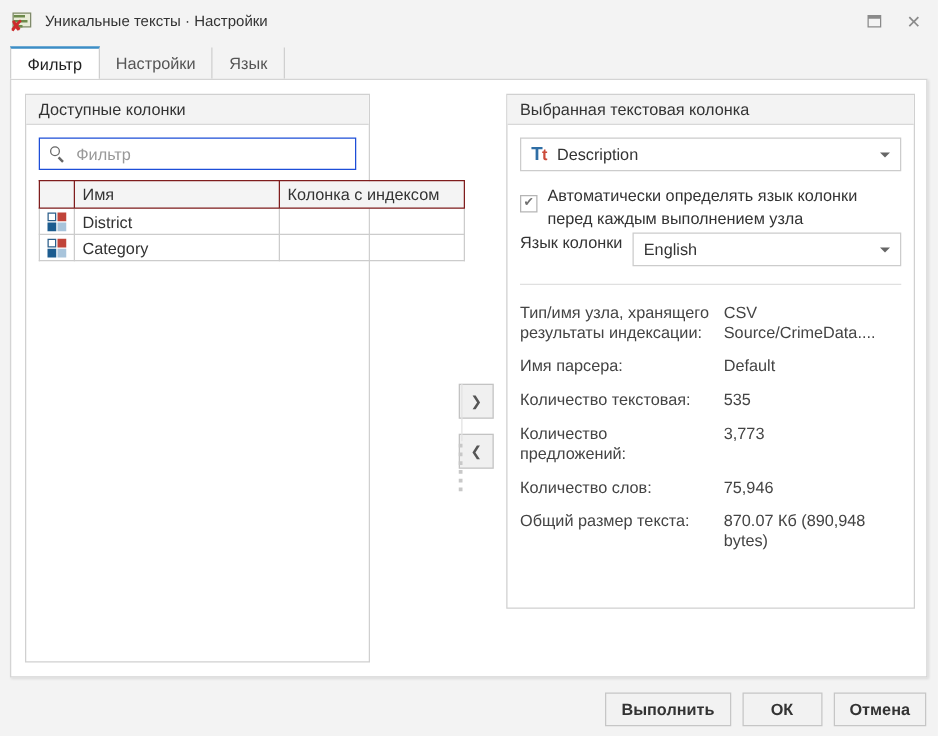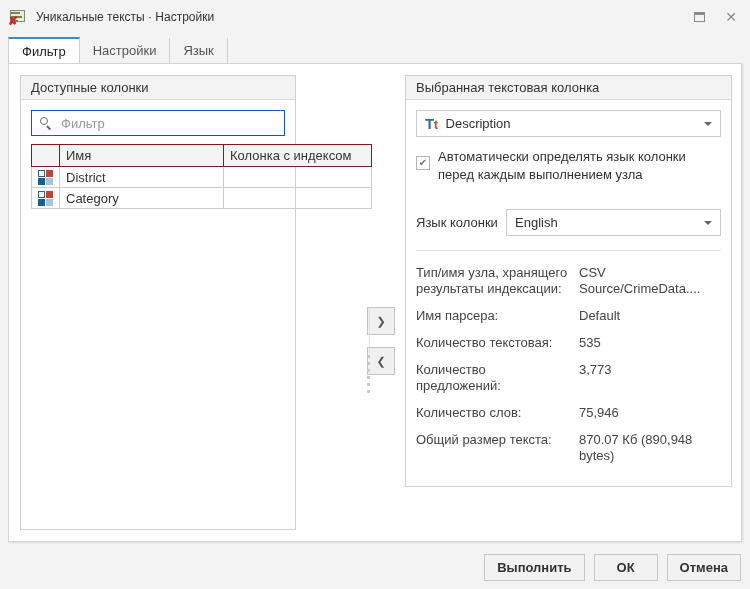--- a/index.html
+++ b/index.html
@@ -245,22 +245,22 @@
     border: 1px solid #b5b5b5;
     background: #fff;
     margin-right: 8px; margin-top: 8px;
     display: flex; align-items: center; justify-content: center;
     font-size: 10px; color: #707070;
     line-height: 1;
   }
   .checklabel { font-size: 13px; color: #333; line-height: 18px; }
 
   .langrow {
-    margin-top: 25px;
-    display: flex; align-items: center;
+    margin-top: 2px;
+    display: flex; 
   }
   .langlabel { font-size: 13px; color: #333; width: 90px; flex: none; }
   .langcombo { flex: 1; position: relative; }
 
   .hr {
     margin-top: 14px;
     height: 1px; background: #e0e0e0;
   }
 
   .info-table { width: 100%; border-collapse: collapse; margin-top: 10px; }

